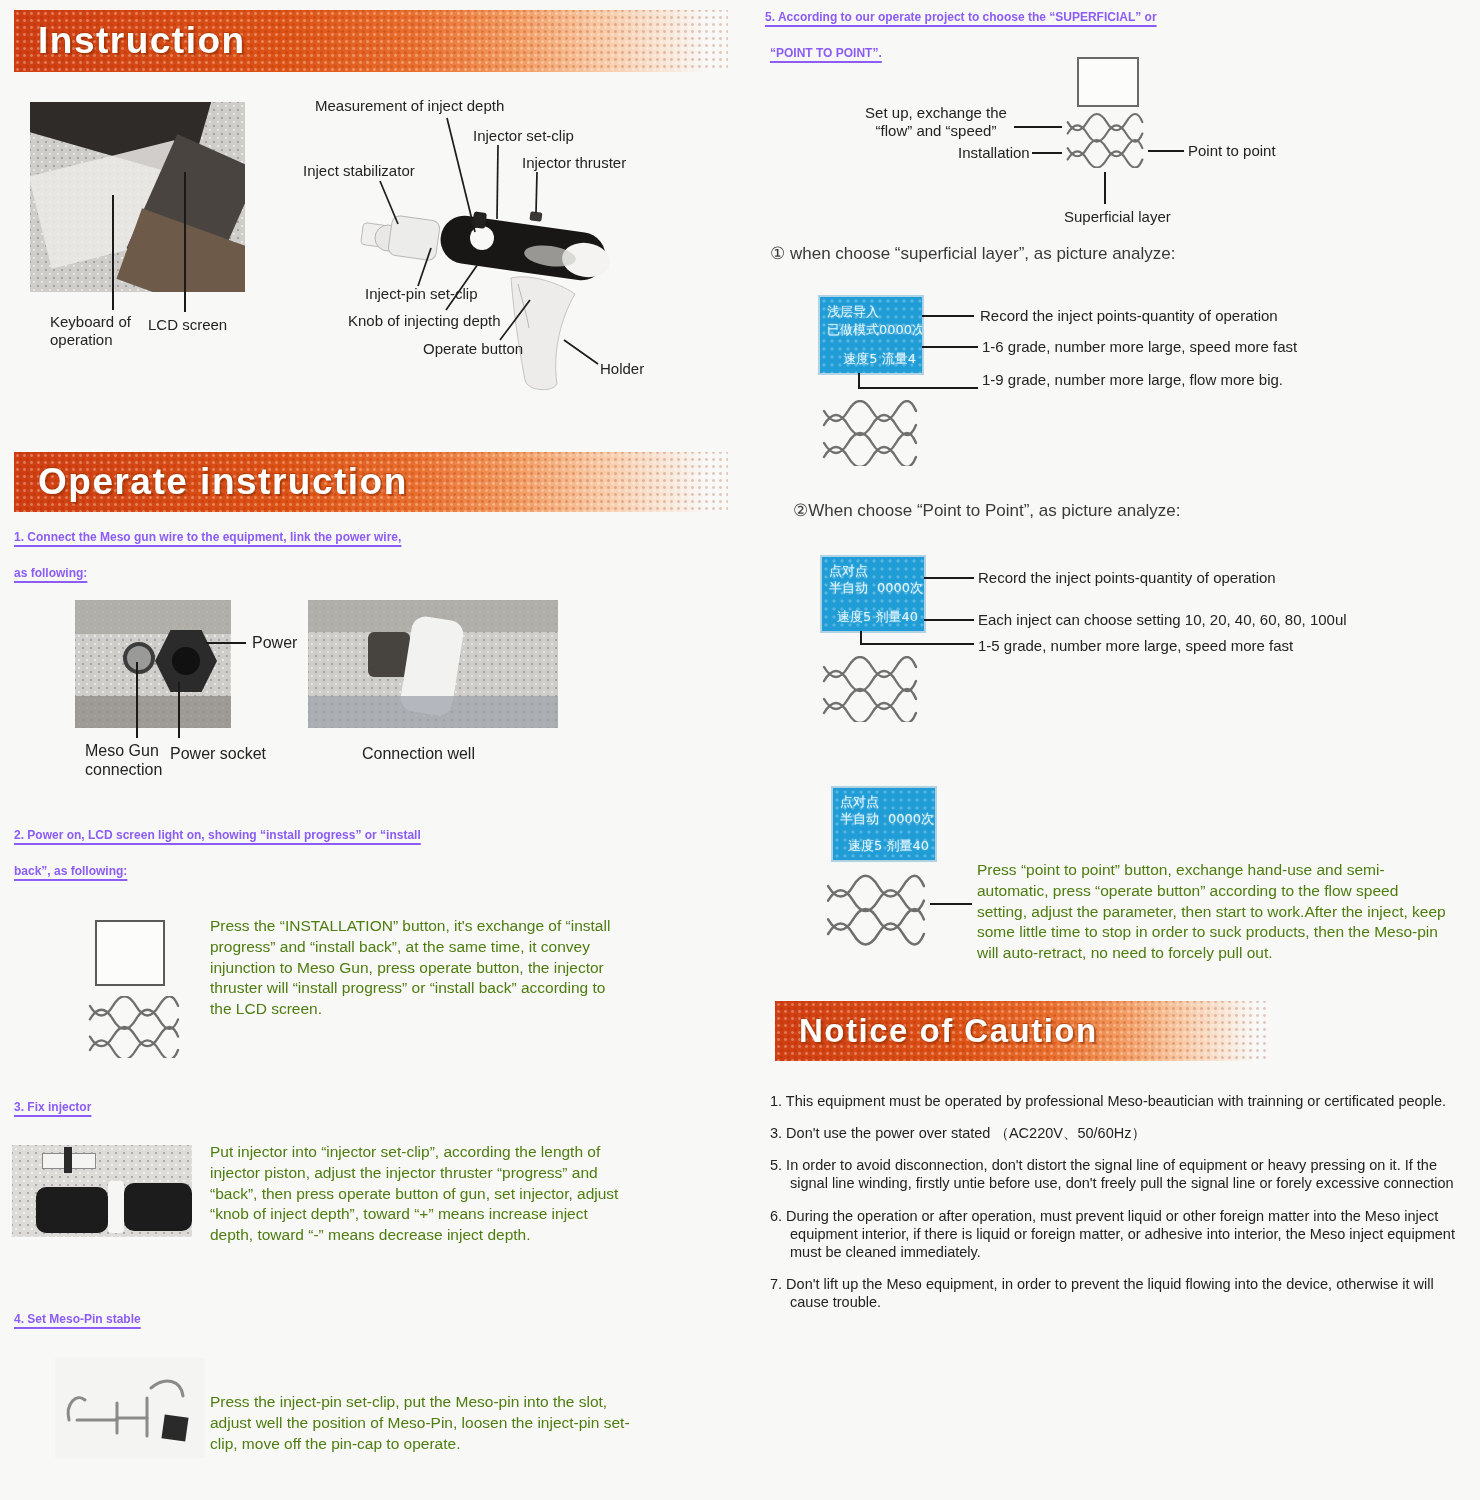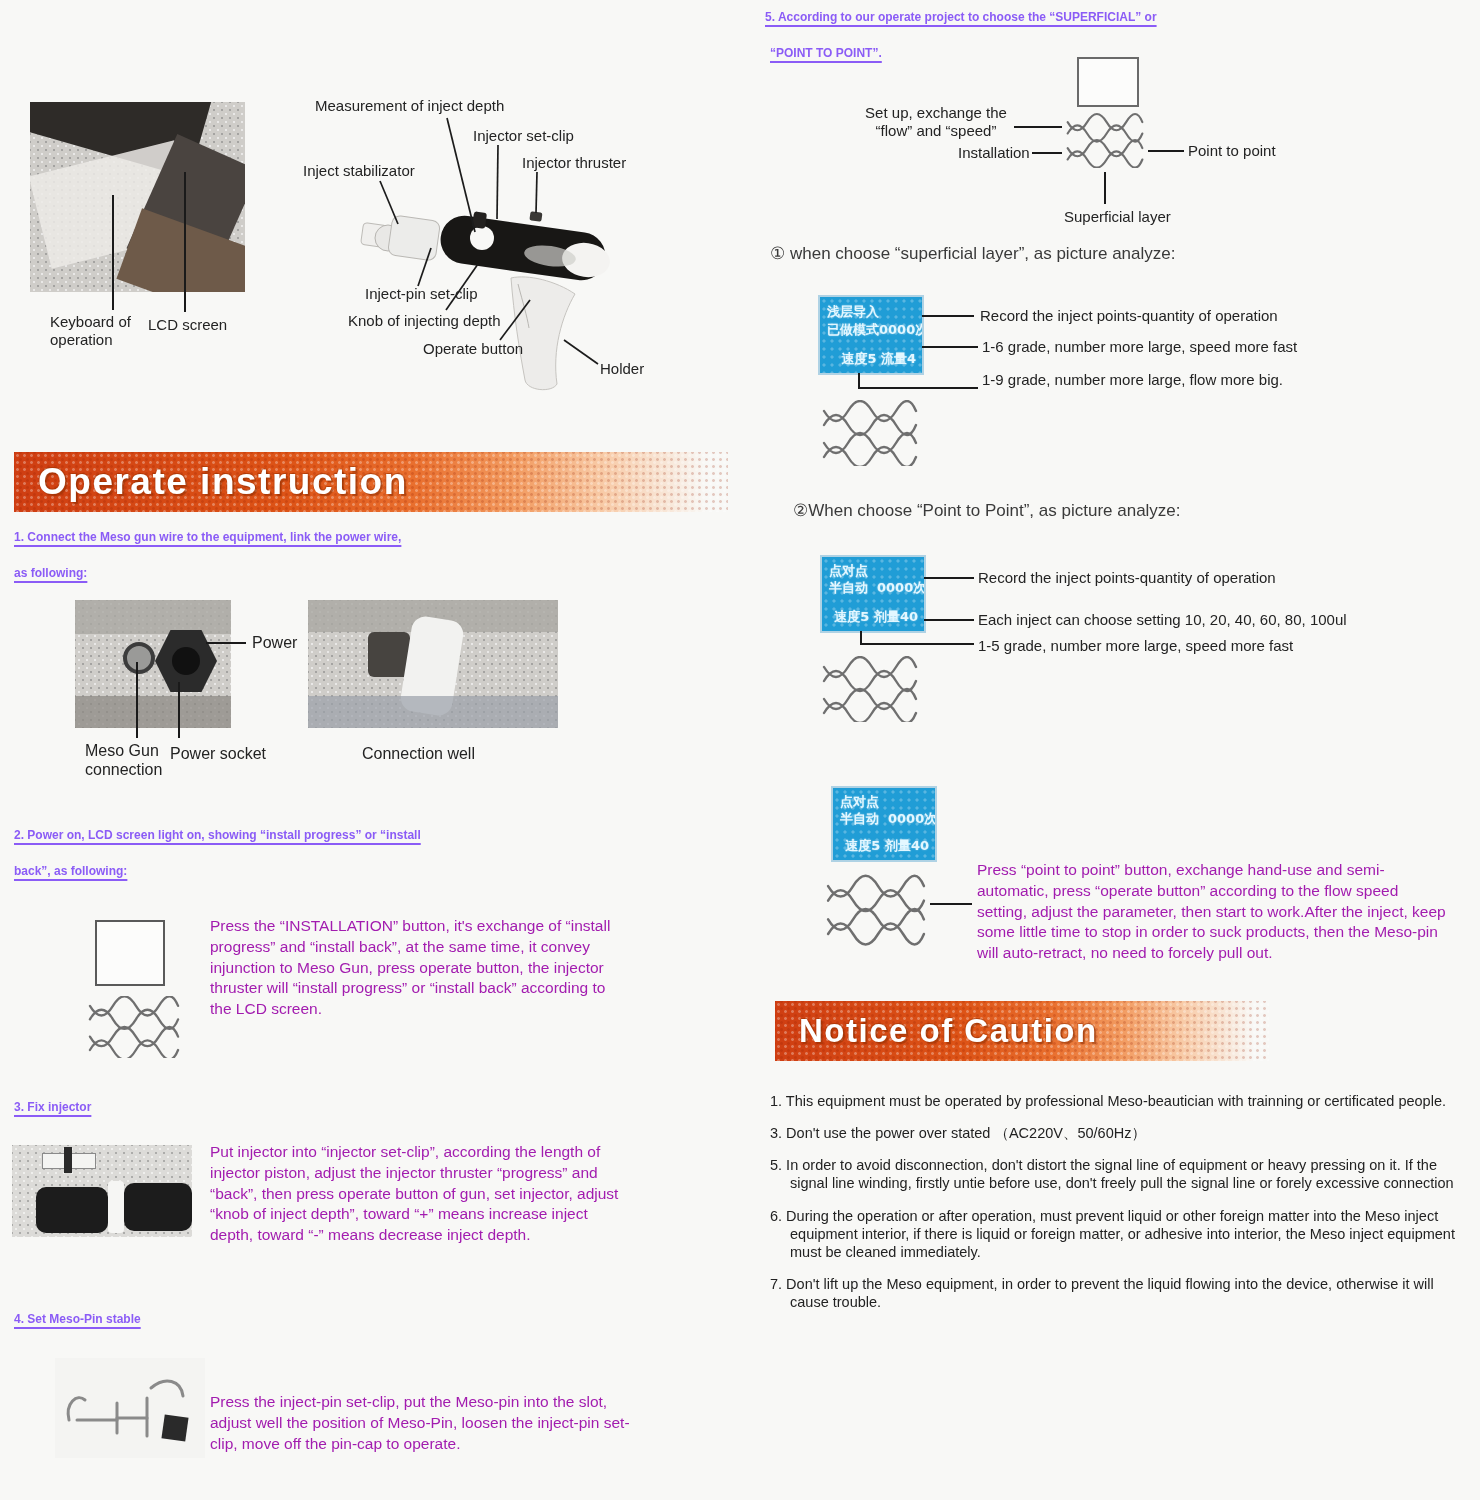--- a/index.html
+++ b/index.html
@@ -10,45 +10,48 @@
   .banner{position:absolute;display:flex;align-items:center;padding-left:24px;color:#fff;
     font-weight:700;font-size:37px;letter-spacing:1.5px;
     text-shadow:2px 2px 1px rgba(140,45,0,.55),-1px -1px 0 rgba(150,50,0,.35),1px -1px 0 rgba(150,50,0,.35);
     background:
       radial-gradient(circle, rgba(255,255,255,.30) 26%, rgba(255,255,255,0) 31%) 0 0/7px 7px repeat,
       radial-gradient(circle, rgba(150,30,0,.22) 26%, rgba(0,0,0,0) 31%) 3px 4px/7px 7px repeat,
       linear-gradient(90deg,#cf3e12 0%,#dd5316 38%,#e96f2e 56%,#f29a5f 70%,#f8c9a4 82%,rgba(248,248,246,0) 97%);}
   .h-step{position:absolute;font-size:12px;font-weight:700;color:#8b5cf6;
     text-decoration:underline;text-decoration-thickness:2px;text-underline-offset:4px;}
   .lbl{position:absolute;font-size:15px;line-height:1.18;color:#232323;}
-  .body-txt{position:absolute;font-size:15.5px;line-height:1.34;color:#a21caf;}
+  .body-txt{position:absolute;font-size:15.5px;line-height:1.34;color:#4d7c0f;}
   .intro{position:absolute;font-size:17px;color:#3a3a3a;}
   .hline{position:absolute;height:2px;background:#1a1a1a;}
   .vline{position:absolute;width:2px;background:#1a1a1a;}
   .photo{position:absolute;overflow:hidden;background-color:#cfcdc9;
     background-image:radial-gradient(circle, rgba(255,255,255,.55) 22%, transparent 27%),
                      radial-gradient(circle, rgba(95,95,95,.38) 22%, transparent 27%);
     background-size:8px 8px,8px 8px;background-position:0 0,4px 4px;}
   .shape{position:absolute;}
   .lcd{position:absolute;overflow:hidden;background-color:#209dd6;
     background-image:radial-gradient(circle, rgba(255,255,255,.26) 25%, transparent 31%);
-    background-size:8px 8px;color:#e3f7ff;font-weight:700;font-size:13px;
+    background-size:8px 8px;color:#e3f7ff;font-weight:400;font-size:13px;
     box-shadow:0 0 0 2px rgba(40,140,195,.35);font-family:"DejaVu Sans", sans-serif;}
   .lcd span{position:absolute;white-space:nowrap;text-shadow:0 0 2px rgba(255,255,255,.45);}
   .outline-box{position:absolute;border:2px solid #5a5a5a;background:rgba(255,255,255,.55);}
   .wave{position:absolute;}
   .wave svg{width:100%;height:100%;display:block;}
   .caution-list{position:absolute;font-size:14.5px;line-height:1.25;color:#222;}
   .caution-item{margin-bottom:14px;padding-left:20px;text-indent:-20px;}
 </style>
 </head>
 <body>
 
 <div class="page">
 
+  <div class="banner" style="left:14px;top:10px;width:690px;height:62px;">
+    <span>Instruction</span>
+  </div>
 
   <div class="photo" style="left:30px;top:102px;width:215px;height:190px;">
     <div class="shape" style="left:-25px;top:-35px;width:200px;height:85px;background:#2e2b28;transform:rotate(16deg);"></div>
     <div class="shape" style="left:8px;top:55px;width:150px;height:95px;background:#eceae6;opacity:.85;transform:rotate(-14deg);"></div>
     <div class="shape" style="left:118px;top:45px;width:90px;height:125px;background:#4a4440;transform:rotate(24deg);"></div>
     <div class="shape" style="left:95px;top:128px;width:140px;height:75px;background:#6e5a49;transform:rotate(20deg);"></div>
   </div>
   <div class="vline" style="left:112px;top:195px;height:115px;"></div>
   <div class="vline" style="left:184px;top:172px;height:140px;"></div>
   <div class="lbl" style="left:50px;top:313px;width:92px;">Keyboard of operation</div>

